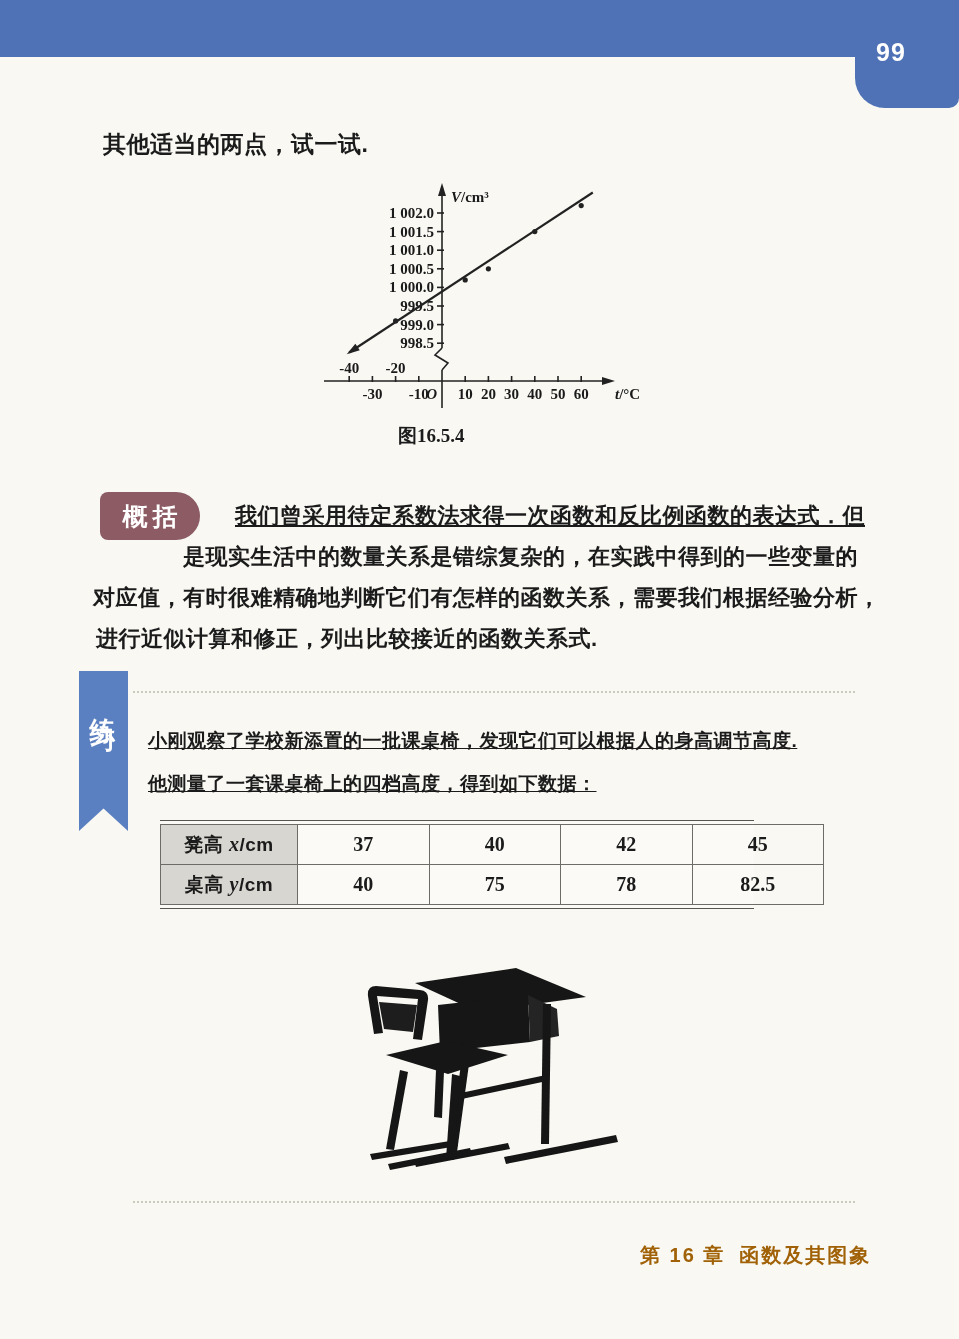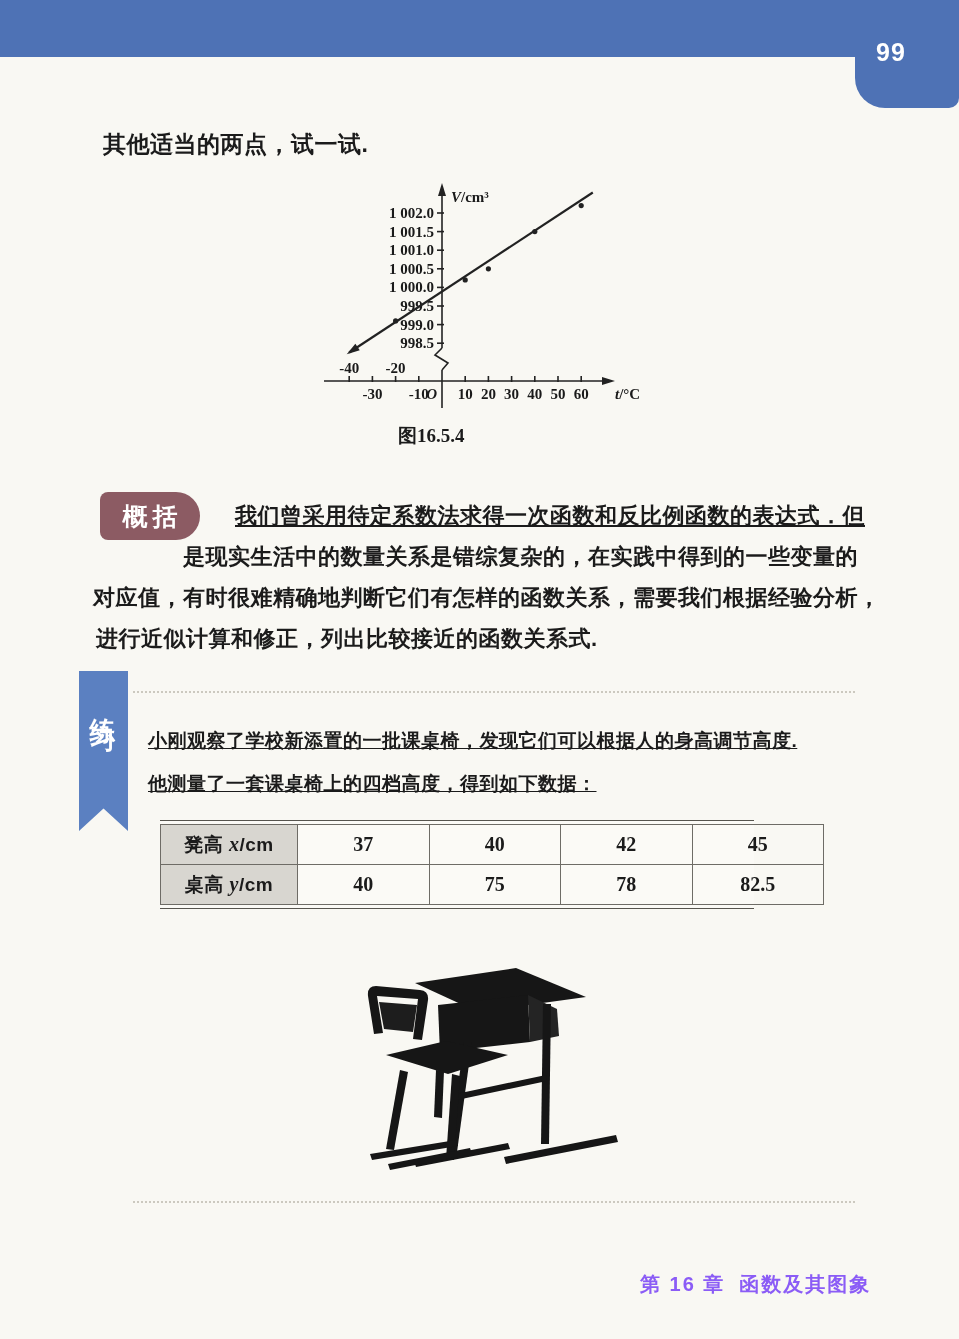--- a/index.html
+++ b/index.html
@@ -46,21 +46,21 @@
   
   .ptable{position:absolute;left:148px;top:820px;width:594px;
     border-top:1px solid #56544e;border-bottom:1px solid #56544e;padding:3px 0;background:#fbfaf6;margin-left:12px;}
   .ptable table{border-collapse:collapse;width:664px;table-layout:fixed;}
   .ptable th,.ptable td{border:1px solid #6e6c66;height:37px;text-align:center;vertical-align:middle;}
   .ptable th{width:134px;background:#d8d6d0;font-size:19px;font-weight:bold;letter-spacing:.5px;}
   .ptable td{font-family:Liberation Serif, serif;font-size:20px;font-weight:bold;}
   
   .deskart{position:absolute;left:358px;top:958px;width:265px;height:215px;}
   
-  .footer{position:absolute;left:640px;top:1271px;color:#8b5cf6;font-size:20px;font-weight:bold;
+  .footer{position:absolute;left:640px;top:1242px;color:#a16207;font-size:20px;font-weight:bold;
     letter-spacing:2px;white-space:nowrap;}
   .footer .gap{display:inline-block;width:14px;}
 </style>
 </head>
 <body>
 
 <div class="page">
 
   <div class="banner"></div>
   <div class="banner-tab"></div>

